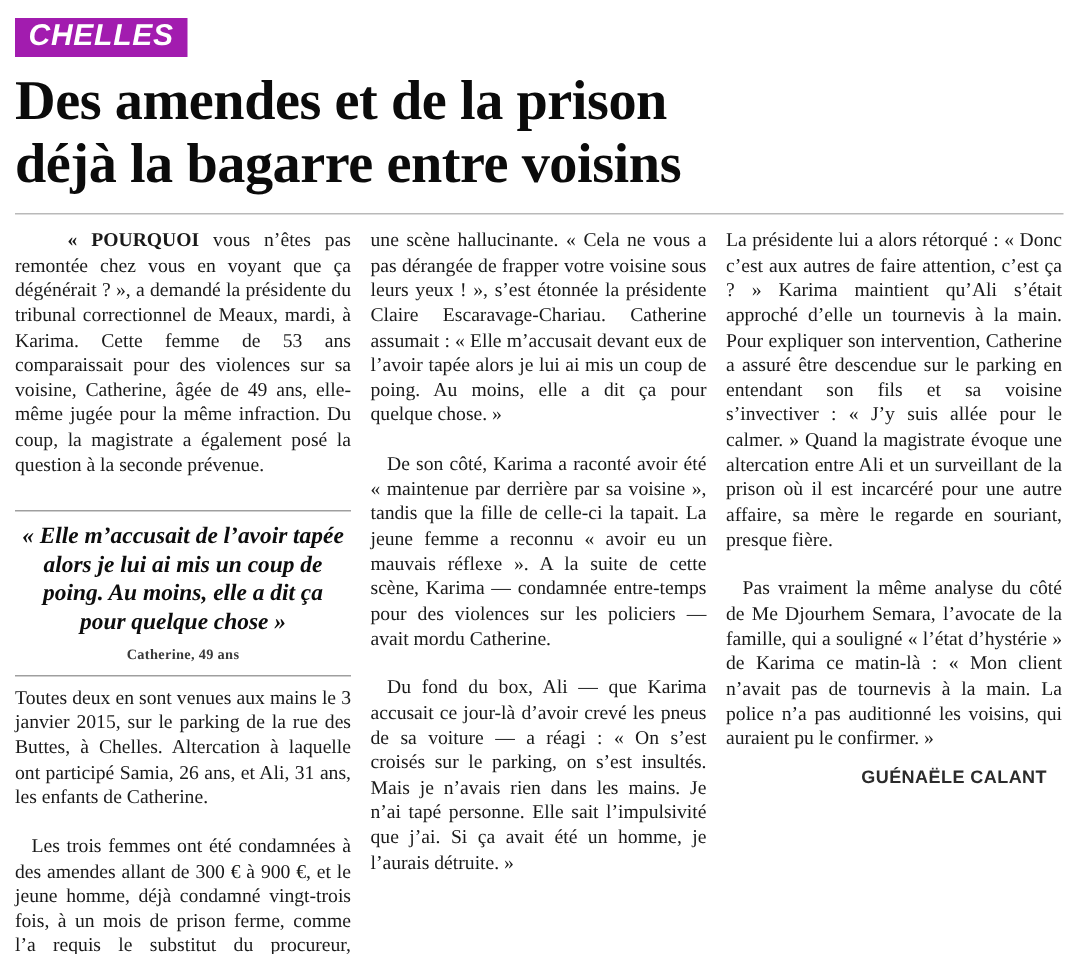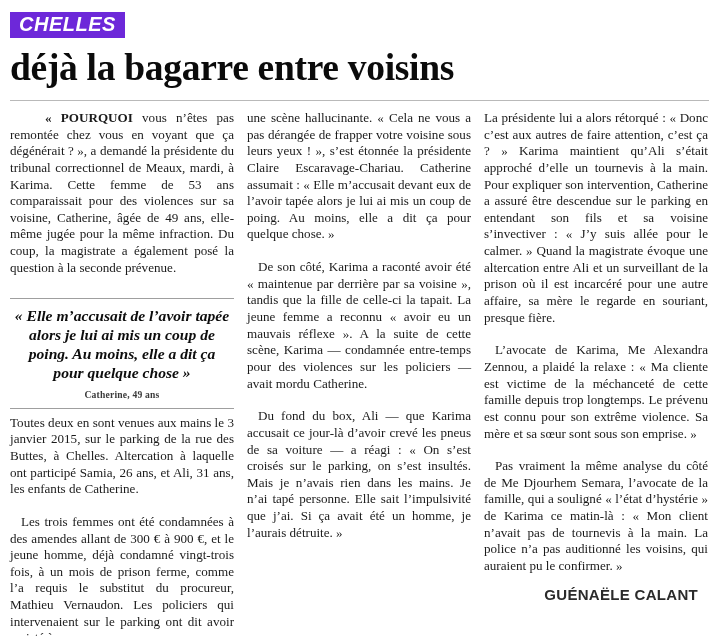--- a/index.html
+++ b/index.html
@@ -21,21 +21,21 @@
     padding: 0;
     box-sizing: border-box;
   }
 
   
   .kicker-wrap {
     margin: 12px 0 0 10px;
   }
   .kicker {
     display: inline-block;
-    background: #6d28d9;
+    background: #a21caf;
     color: #ffffff;
     font-family: "Liberation Sans", sans-serif;
     font-weight: bold;
     font-style: italic;
     font-size: 20px;
     letter-spacing: 0.5px;
     padding: 2px 9px 3px 9px;
     line-height: 1.05;
   }
 
@@ -110,41 +110,42 @@
     font-weight: bold;
     color: #3a3a3a;
     letter-spacing: 0.2px;
   }
 
   
   .byline {
     margin: 6px 10px 0 0;
     text-align: right;
     font-family: "Liberation Sans", sans-serif;
-    font-size: 15px;
+    font-size: 12px;
     font-weight: bold;
     letter-spacing: 0.3px;
     color: #2b2b2b;
   }
   .byline-row {
     display: flex;
     justify-content: flex-end;
     margin-top: 4px;
   }
 </style>
 </head>
 <body>
 
 <div class="page">
 
   <div class="kicker-wrap">
     <span class="kicker">CHELLES</span>
   </div>
 
   <h1 class="headline">
+    <span class="l1">Des amendes et de la prison</span>
     <span class="l2">déjà la bagarre entre voisins</span>
   </h1>
 
   <div class="rule"></div>
 
   <div class="cols">
 
     <div class="col">
       <p><span class="bold-open">« POURQUOI</span><span> vous n’êtes pas remontée chez vous en voyant que ça dégénérait ? », a demandé la présidente du tribunal correctionnel de Meaux, mardi, à Karima. Cette femme de 53 ans comparaissait pour des violences sur sa voisine, Catherine, âgée de 49 ans, elle-même jugée pour la même infraction. Du coup, la magistrate a également posé la question à la seconde prévenue.</span></p>
 
@@ -158,21 +159,20 @@
     </div>
 
     <div class="col">
       <p><span>une scène hallucinante. « Cela ne vous a pas dérangée de frapper votre voisine sous leurs yeux ! », s’est étonnée la présidente Claire Escaravage-Chariau. Catherine assumait : « Elle m’accusait devant eux de l’avoir tapée alors je lui ai mis un coup de poing. Au moins, elle a dit ça pour quelque chose. »</span></p>
       <p><span>De son côté, Karima a raconté avoir été « maintenue par derrière par sa voisine », tandis que la fille de celle-ci la tapait. La jeune femme a reconnu « avoir eu un mauvais réflexe ». A la suite de cette scène, Karima — condamnée entre-temps pour des violences sur les policiers — avait mordu Catherine.</span></p>
       <p><span>Du fond du box, Ali — que Karima accusait ce jour-là d’avoir crevé les pneus de sa voiture — a réagi : « On s’est croisés sur le parking, on s’est insultés. Mais je n’avais rien dans les mains. Je n’ai tapé personne. Elle sait l’impulsivité que j’ai. Si ça avait été un homme, je l’aurais détruite. »</span></p>
     </div>
 
     <div class="col">
       <p><span>La présidente lui a alors rétorqué : « Donc c’est aux autres de faire attention, c’est ça ? » Karima maintient qu’Ali s’était approché d’elle un tournevis à la main. Pour expliquer son intervention, Catherine a assuré être descendue sur le parking en entendant son fils et sa voisine s’invectiver : « J’y suis allée pour le calmer. » Quand la magistrate évoque une altercation entre Ali et un surveillant de la prison où il est incarcéré pour une autre affaire, sa mère le regarde en souriant, presque fière.</span></p>
-      <p><span>L’avocate de Karima, Me Alexandra Zennou, a plaidé la relaxe : « Ma cliente est victime de la méchanceté de cette famille depuis trop longtemps. Le prévenu est connu pour son extrême violence. Sa mère et sa sœur sont sous son emprise. »</span></p>
       <p><span>Pas vraiment la même analyse du côté de Me Djourhem Semara, l’avocate de la famille, qui a souligné « l’état d’hystérie » de Karima ce matin-là : « Mon client n’avait pas de tournevis à la main. La police n’a pas auditionné les voisins, qui auraient pu le confirmer. »</span></p>
       <div class="byline-row">
         <span class="byline">GUÉNAËLE CALANT</span>
       </div>
     </div>
 
   </div>
 </div>
 
 </body></html>

